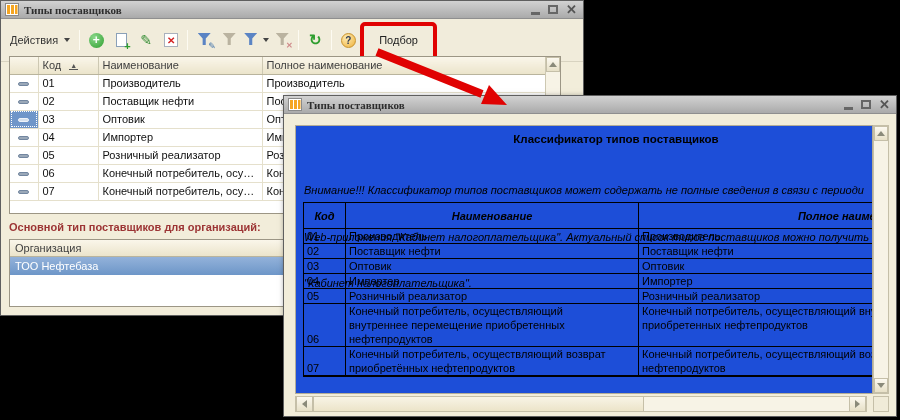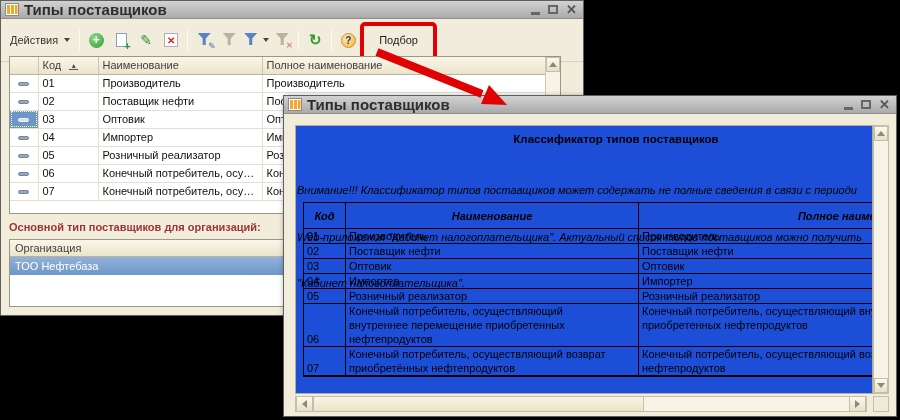--- a/index.html
+++ b/index.html
@@ -6,21 +6,21 @@
   html,body { margin:0; padding:0; }
   body {
     width:900px; height:420px; position:relative; overflow:hidden;
     background:#000; font-family:"Liberation Sans", sans-serif; font-size:11px;
   }
   .window { position:absolute; background:#f2edda; border:1px solid #5f5f5f; box-shadow:2px 2px 6px rgba(0,0,0,.55); }
   #w1 { left:0; top:0; width:584px; height:316px; z-index:1; }
   #w2 { left:283px; top:95px; width:614px; height:322px; z-index:2; }
 
   .titlebar { height:18px; background:linear-gradient(180deg,#d2d2d2,#aaaaaa); display:flex; align-items:center; gap:5px; padding:0 6px 0 4px; border-bottom:1px solid #8f8f8f; }
-  .title { flex:1; font-size:15px; font-weight:bold; color:#2e2e2e; white-space:nowrap; overflow:hidden; }
+  .title { flex:1; font-size:11px; font-weight:bold; color:#2e2e2e; white-space:nowrap; overflow:hidden;font-family:Liberation Serif, serif; }
   .winbtns { display:flex; gap:8px; align-items:center; }
   .btn-min { width:9px; height:3px; background:#666; margin-top:7px; }
   .btn-max { width:10px; height:9px; border:2px solid #666; background:transparent; }
   .btn-close { color:#555; font-weight:bold; font-size:13px; line-height:13px; }
 
   
   .toolbar { position:absolute; left:0; right:0; top:18px; height:43px; background:#f1ecdb; border-bottom:1px solid #d8d3c0; display:flex; align-items:center; padding:0 4px; gap:1px; }
   .tsep { width:1px; height:20px; background:#c9c4b0; border-right:1px solid #fdfbf2; margin:0 3px; }
   .tbtn { height:24px; min-width:24px; display:flex; align-items:center; justify-content:center; color:#333; }
   .actions-btn { padding:0 5px; gap:2px; }
@@ -61,21 +61,21 @@
   .arr-rt { width:0; height:0; border-top:4px solid transparent; border-bottom:4px solid transparent; border-left:5px solid #8a8a7a; }
 
   .flabel { position:absolute; left:8px; top:220px; font-weight:bold; color:#9c3434; }
   .grid2 { position:absolute; left:8px; top:238px; width:552px; height:68px; background:#fff; border:1px solid #9c9685; }
   .g2-header { height:17px; background:linear-gradient(#faf6ea,#ebe4cb); border-bottom:1px solid #b9b49d; color:#3f3f3f; padding:0 5px; line-height:17px; }
   .g2-row { height:18px; background:linear-gradient(#93b2da,#6d96c8); color:#fff; padding:0 5px; line-height:18px; }
 
   
   .doc { position:absolute; left:11px; top:29px; width:578px; height:269px; background:#1d4ed8; border:1px solid #b3ad98; overflow:hidden; }
   .doc-title { position:absolute; left:0; top:7px; width:640px; text-align:center; font-weight:bold; font-size:11.5px; color:#000; white-space:nowrap; }
-  .warn { position:absolute; left:1px; top:26px; font-style:italic; line-height:15.5px; white-space:pre; color:#000; }
+  .warn { position:absolute; left:8px; top:26px; font-style:italic; line-height:15.5px; white-space:pre; color:#000; }
   .warn div { white-space:pre; }
   .t2wrap { position:absolute; left:7px; top:76px; }
   table.t2 { border-collapse:collapse; table-layout:fixed; width:777px; font-size:11px; border-bottom:2px solid #000; }
   .t2 th { border:1px solid #000; height:26px; font-style:italic; font-weight:bold; text-align:center; vertical-align:middle; white-space:nowrap; overflow:hidden; padding:0 2px; }
   .t2 td { border:1px solid #000; padding:0 3px; vertical-align:top; white-space:pre; overflow:hidden; line-height:14px; color:#000; }
   .t2 td.code-cell { vertical-align:bottom; }
   .t2 tr.single td { height:14px; }
   .vscroll2 { position:absolute; right:7px; top:29px; width:16px; height:269px; background:#f7f3e6; border:1px solid #c5bfa8; display:flex; flex-direction:column; justify-content:space-between; }
   .hscroll2 { position:absolute; left:11px; right:29px; bottom:4px; height:16px; background:#f7f3e6; border:1px solid #c5bfa8; display:flex; }
   .hthumb { width:58%; background:linear-gradient(#f8f4e6,#ece4c9); border:1px solid #c5bfa8; border-top:none; border-bottom:none; }

